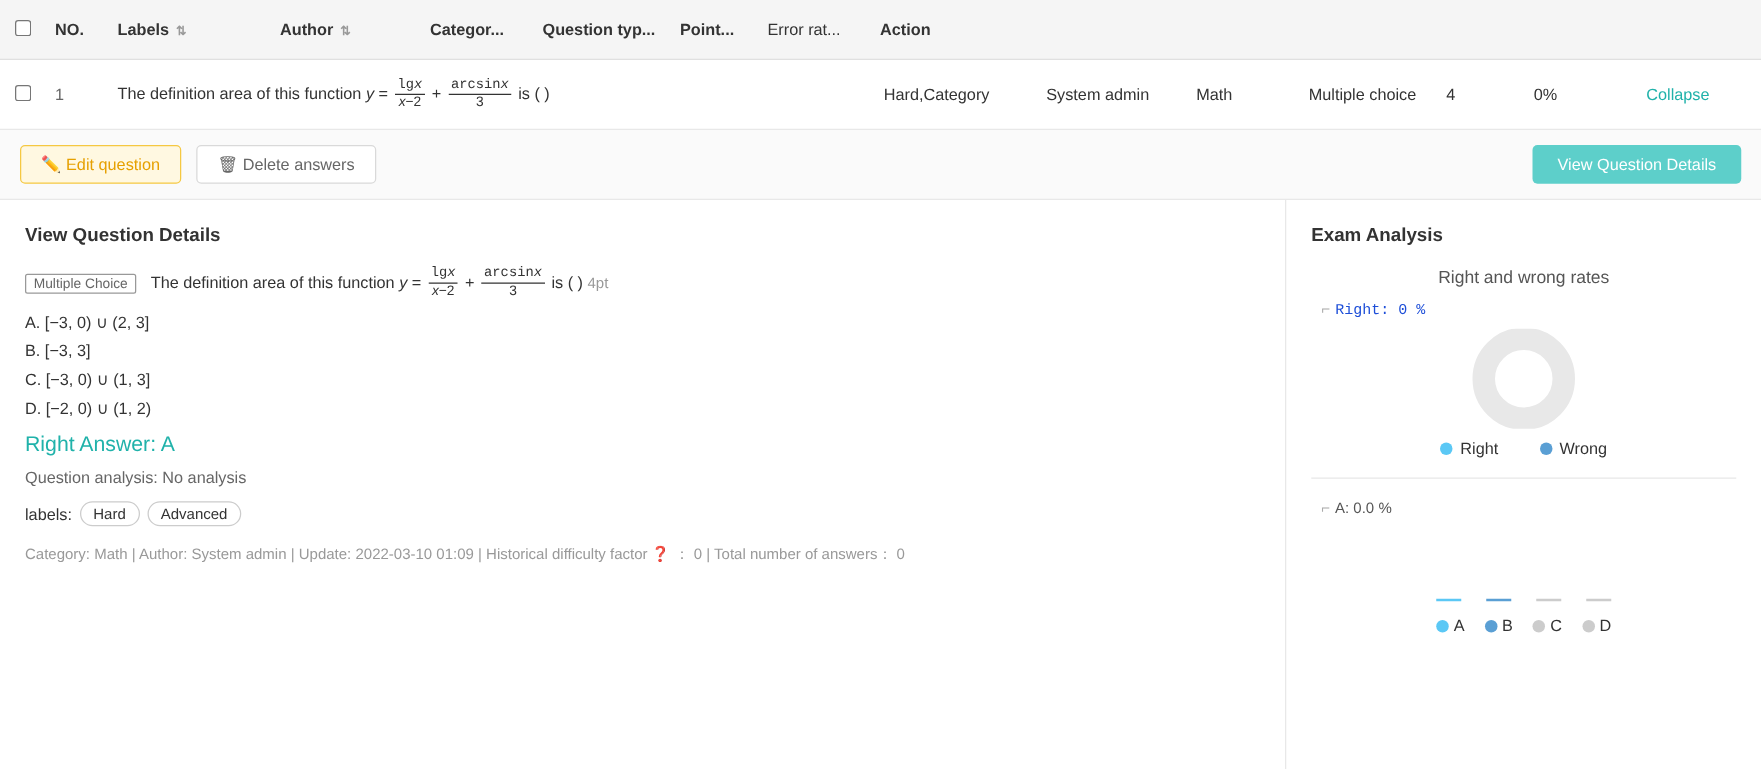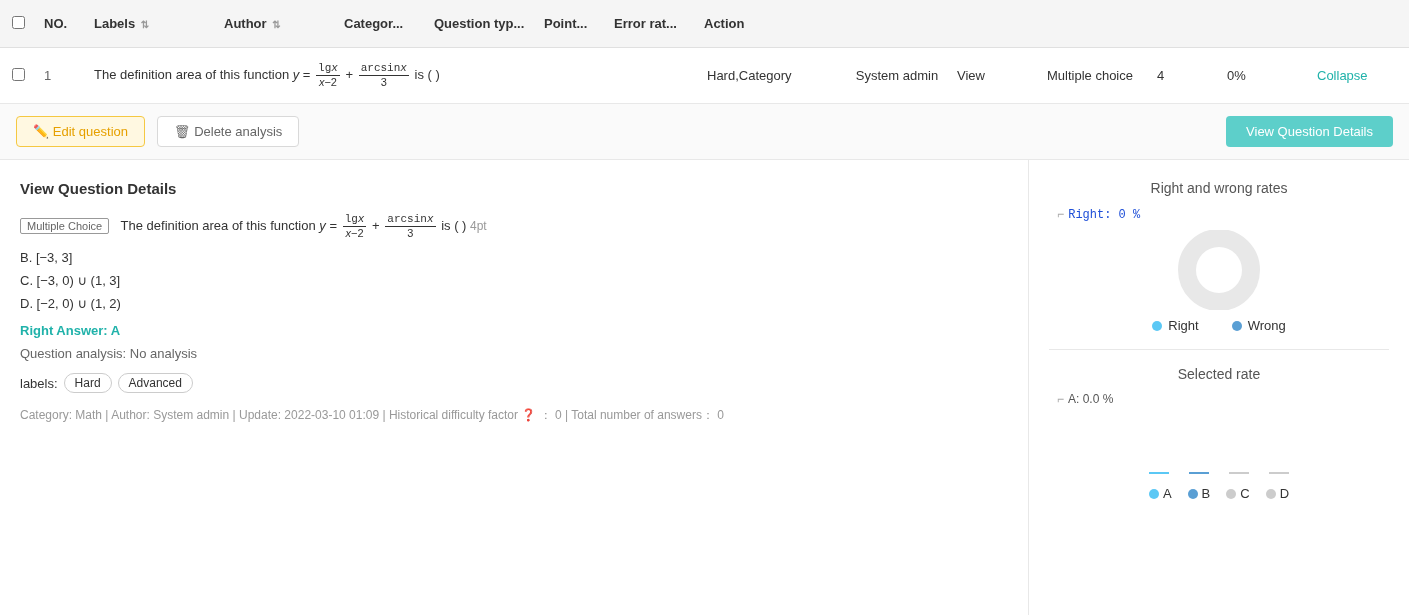--- a/index.html
+++ b/index.html
@@ -15,39 +15,39 @@
       height: 48px;
     }
     .table-header .col-check { width: 32px; }
     .table-header .col-no { width: 50px; font-weight: bold; }
     .table-header .col-title { flex: 1; font-weight: bold; }
     .table-header .col-labels { width: 130px; font-weight: bold; }
     .table-header .col-author { width: 120px; font-weight: bold; }
     .table-header .col-category { width: 90px; font-weight: bold; }
     .table-header .col-qtype { width: 110px; font-weight: bold; }
     .table-header .col-points { width: 70px; font-weight: bold; }
-    .table-header .col-error { width: 90px; font-weight: bold; }
+    .table-header .col-error { width: 90px; font-weight: normal; }
     .table-header .col-action { width: 80px; font-weight: bold; }
 
     .sort-icon { font-size: 10px; color: #999; margin-left: 2px; }
 
     
     .table-row {
       display: flex;
       align-items: center;
       background: #fff;
       border-bottom: 1px solid #e8e8e8;
       padding: 0 12px;
       min-height: 56px;
     }
     .table-row .col-check { width: 32px; }
     .table-row .col-no { width: 50px; color: #666; }
     .table-row .col-title { flex: 1; color: #333; font-size: 13px; }
     .table-row .col-labels { width: 130px; }
-    .table-row .col-author { width: 120px; text-align: center; }
+    .table-row .col-author { width: 120px; }
     .table-row .col-category { width: 90px; }
     .table-row .col-qtype { width: 110px; }
     .table-row .col-points { width: 70px; }
     .table-row .col-error { width: 90px; }
     .table-row .col-action { width: 80px; }
 
     .collapse-link { color: #20b2aa; cursor: pointer; text-decoration: none; }
 
     
     .action-bar {
@@ -118,22 +118,22 @@
     }
     .question-text { font-size: 13px; color: #333; }
     .question-points { color: #999; font-size: 12px; }
 
     .options { margin-top: 10px; }
     .option { margin: 8px 0; font-size: 13px; color: #333; }
 
     .right-answer {
       margin-top: 12px;
       color: #20b2aa;
-      font-size: 13px;
-      font-weight: bold;
+      font-size: 17px;
+      font-weight: normal;
     }
     .analysis-text { margin-top: 8px; color: #666; font-size: 13px; }
 
     .labels-row { margin-top: 12px; display: flex; align-items: center; gap: 6px; font-size: 13px; }
     .label-tag {
       display: inline-block;
       border: 1px solid #ccc;
       border-radius: 12px;
       padding: 2px 10px;
       font-size: 12px;
@@ -294,37 +294,37 @@
       +
       <span class="fraction">
           <span class="num">arcsin<em>x</em></span>
           <span class="den">3</span>
         </span>
       is ( )
     </span>
   </div>
   <div class="col-labels">Hard,Category</div>
   <div class="col-author">System admin</div>
-  <div class="col-category">View</div>
+  <div class="col-category">Math</div>
   <div class="col-qtype">Multiple choice</div>
   <div class="col-points">4</div>
   <div class="col-error">0%</div>
   <div class="col-action">
     <a class="collapse-link">Collapse</a>
   </div>
 </div>
 
 <div class="action-bar">
   <button class="btn-edit">
     <span>✏️</span>
     <span>Edit question</span>
   </button>
   <button class="btn-delete">
     <span>🗑</span>
-    <span>Delete analysis</span>
+    <span>Delete answers</span>
   </button>
   <button class="btn-view-details">View Question Details</button>
 </div>
 
 <div class="main-content">
 
   <div class="left-panel">
     <div class="panel-title">View Question Details</div>
 
     <div class="question-text">
@@ -338,20 +338,21 @@
         <span class="fraction">
             <span class="num">arcsin<em>x</em></span>
             <span class="den">3</span>
           </span>
         is ( )
       </span>
       <span class="question-points">4pt</span>
     </div>
 
     <div class="options">
+      <div class="option">A. [−3, 0) ∪ (2, 3]</div>
       <div class="option">B. [−3, 3]</div>
       <div class="option">C. [−3, 0) ∪ (1, 3]</div>
       <div class="option">D. [−2, 0) ∪ (1, 2)</div>
     </div>
 
     <div class="right-answer">
       <span>Right Answer:</span>
       <span>A</span>
     </div>
 
@@ -363,20 +364,21 @@
     <div class="labels-row">
       <span>labels:</span>
       <span class="label-tag hard">Hard</span>
       <span class="label-tag advanced">Advanced</span>
     </div>
 
     <div class="meta-row">Category: Math | Author: System admin | Update: 2022-03-10 01:09 | Historical difficulty factor ❓ ： 0 | Total number of answers： 0</div>
   </div>
 
   <div class="right-panel">
+    <div class="right-panel-title">Exam Analysis</div>
 
     <div class="exam-section-title">Right and wrong rates</div>
 
     <div class="right-rate-label">Right: 0 %</div>
 
     <div class="donut-container">
       <svg width="120" height="80" viewBox="0 0 120 80">
 
         <circle cx="60" cy="40" r="32" fill="none" stroke="#e8e8e8" stroke-width="18"></circle>
         <circle cx="60" cy="40" r="32" fill="none" stroke="#5bc8f5" stroke-width="18" stroke-dasharray="0 201" stroke-dashoffset="0"></circle>
@@ -389,21 +391,20 @@
         <span>Right</span>
       </div>
       <div class="legend-item">
         <div class="legend-dot wrong"></div>
         <span>Wrong</span>
       </div>
     </div>
 
     <hr class="divider">
 
-    <div class="selected-rate-title">Selected rate</div>
 
     <div class="selected-rate-label">A: 0.0 %</div>
 
     <div style="height:60px; display:flex; align-items:flex-end; justify-content:center; gap:20px; margin:8px 0;">
       <div style="width:20px; height:2px; background:#5bc8f5;"></div>
       <div style="width:20px; height:2px; background:#5a9fd4;"></div>
       <div style="width:20px; height:2px; background:#ccc;"></div>
       <div style="width:20px; height:2px; background:#ccc;"></div>
     </div>
 

